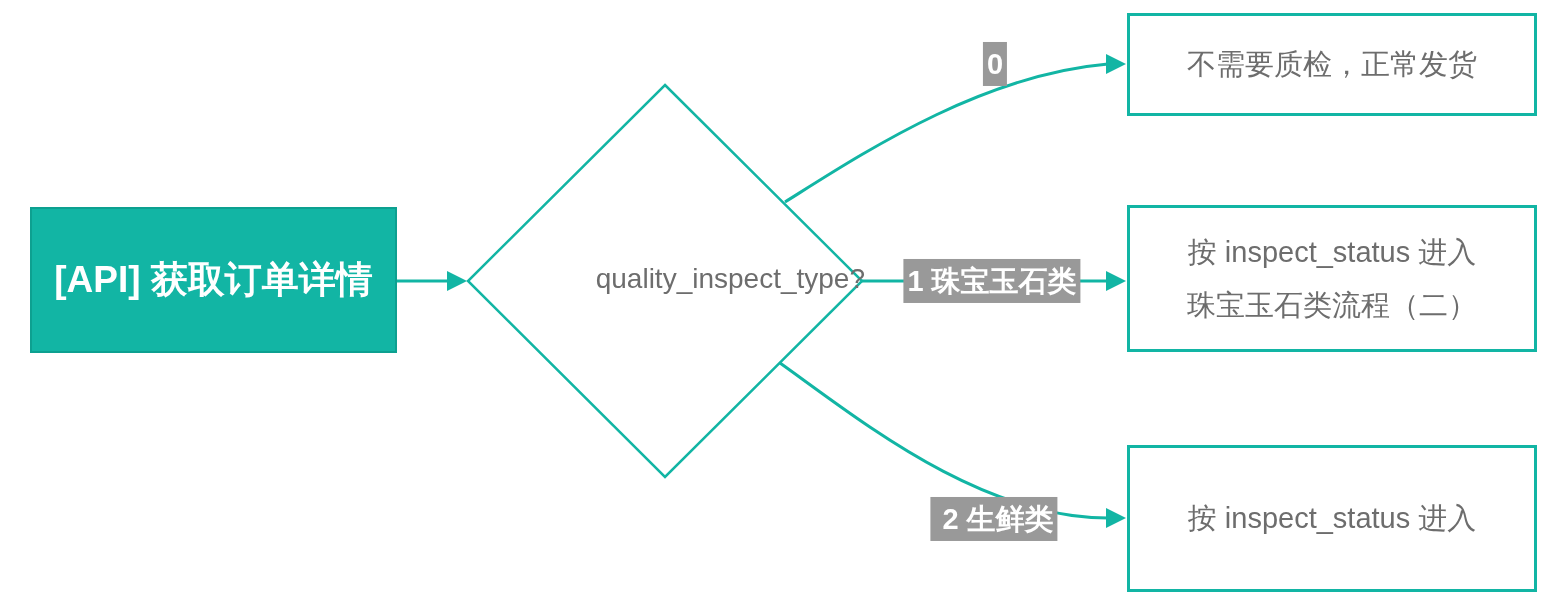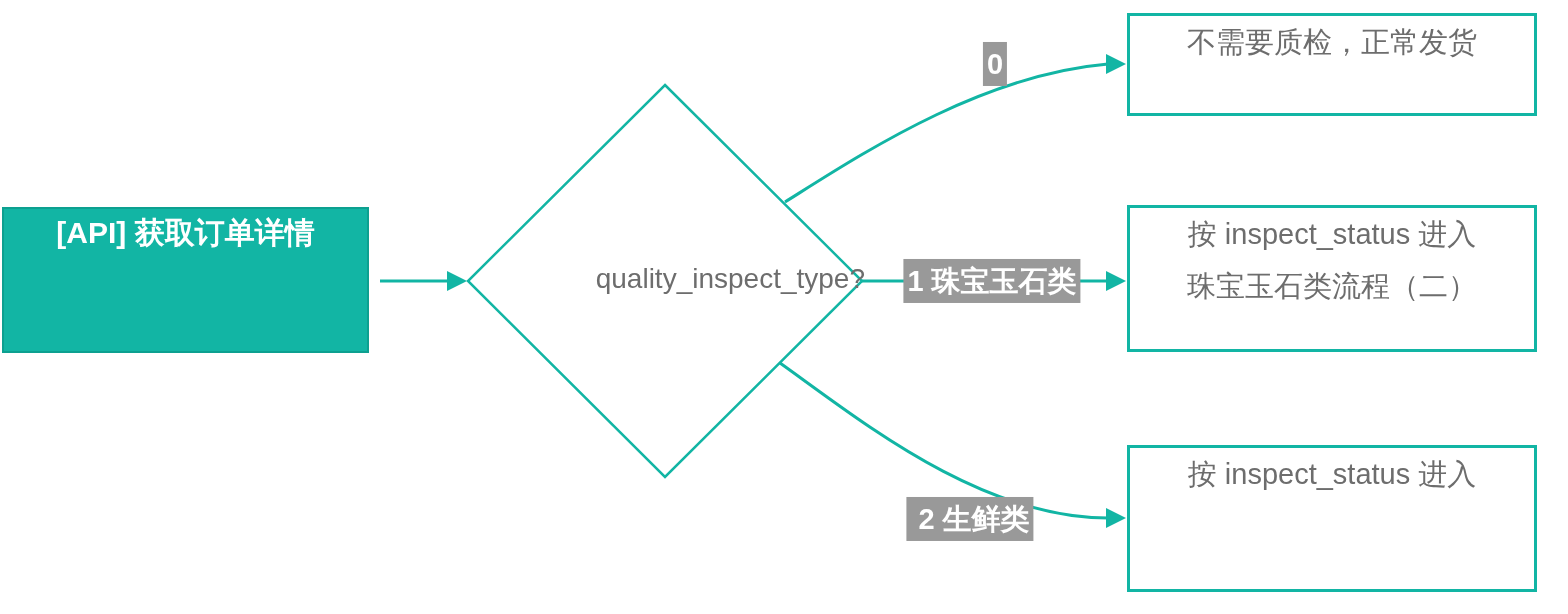--- a/index.html
+++ b/index.html
@@ -11,31 +11,31 @@
     --label-bg:#999999;
     --label-text:#ffffff;
   }
   html,body{margin:0;padding:0;background:#ffffff;}
   body{font-family:"Liberation Sans","DejaVu Sans",sans-serif;}
   .canvas{position:relative;width:1568px;height:614px;background:#ffffff;overflow:hidden;}
   .edge-layer{position:absolute;left:0;top:0;width:1568px;height:614px;}
   .edge{fill:none;stroke:var(--accent);stroke-width:3px;}
   .arrow{fill:var(--accent);stroke:none;}
   .diamond-shape{fill:var(--node-fill);stroke:var(--accent);stroke-width:2.5px;}
-  .node{position:absolute;box-sizing:border-box;display:flex;flex-direction:column;align-items:center;justify-content:flex-start;text-align:center;}
-  .node.api{left:2px;top:207px;width:367px;height:146px;background:var(--accent);border:2px solid var(--accent-dark);color:var(--api-text);font-size:30px;font-weight:600;line-height:1.6;}
+  .node{position:absolute;box-sizing:border-box;display:flex;flex-direction:column;align-items:center;justify-content:center;text-align:center;}
+  .node.api{left:30px;top:207px;width:367px;height:146px;background:var(--accent);border:2px solid var(--accent-dark);color:var(--api-text);font-size:37px;font-weight:600;line-height:1.6;}
   .node.result{background:var(--node-fill);border:3px solid var(--accent);color:var(--node-text);font-size:29px;line-height:1.8;}
   .node.r-top{left:1127px;top:13px;width:410px;height:103px;}
   .node.r-mid{left:1127px;top:205px;width:410px;height:147px;}
   .node.r-bot{left:1127px;top:445px;width:410px;height:147px;}
   .decision-label{position:absolute;left:465px;top:263px;width:400px;text-align:right;color:var(--node-text);font-size:28px;}
   .edge-label{position:absolute;transform:translate(-50%,-50%);background:var(--label-bg);color:var(--label-text);font-size:29px;font-weight:bold;line-height:1.45;padding:1px 4px;white-space:nowrap;}
   .el-0{left:995px;top:64px;}
   .el-1{left:992px;top:281px;}
-  .el-2{left:970px;top:519px;padding-left:12px;}
+  .el-2{left:994px;top:519px;padding-left:12px;}
 </style>
 </head>
 <body>
 
 <div class="canvas">
 
   <svg class="edge-layer" viewBox="0 0 1568 614" xmlns="http://www.w3.org/2000/svg">
 
     <path class="edge" d="M 380 281 L 448 281"></path>
     <polygon class="arrow" points="467,281 447,271 447,291"></polygon>

